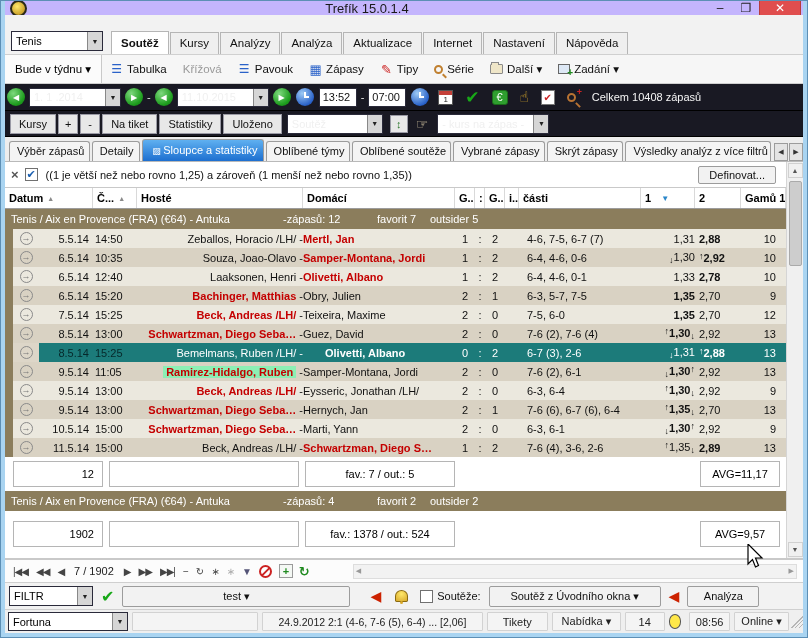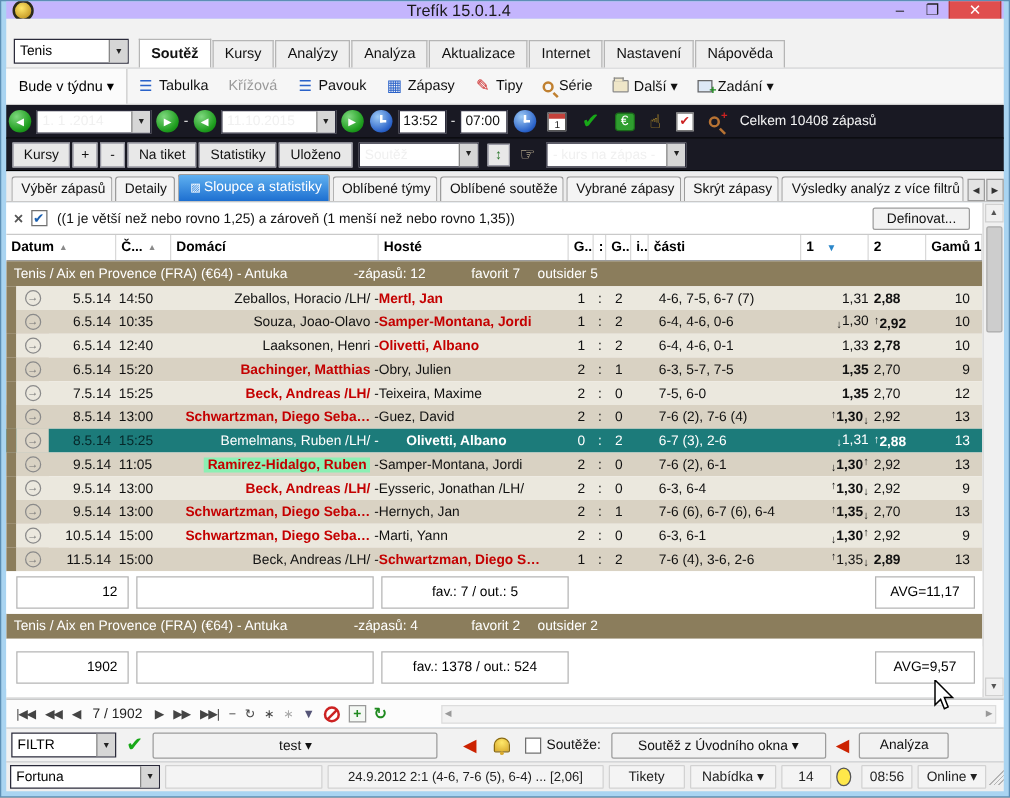--- a/index.html
+++ b/index.html
@@ -315,24 +315,24 @@
         <div class="thead" id="thead">
             <span class="th">
               <span>Datum</span>
               <span class="sort">▲</span>
             </span>
             <span class="th">
               <span>Č...</span>
               <span class="sort">▲</span>
             </span>
             <span class="th">
+              <span>Hosté</span>
+            </span>
+            <span class="th">
               <span>Domácí</span>
-            </span>
-            <span class="th">
-              <span>Hosté</span>
             </span>
             <span class="th">
               <span>G...</span>
             </span>
             <span class="th">
               <span>:</span>
             </span>
             <span class="th">
               <span>G...</span>
             </span>

